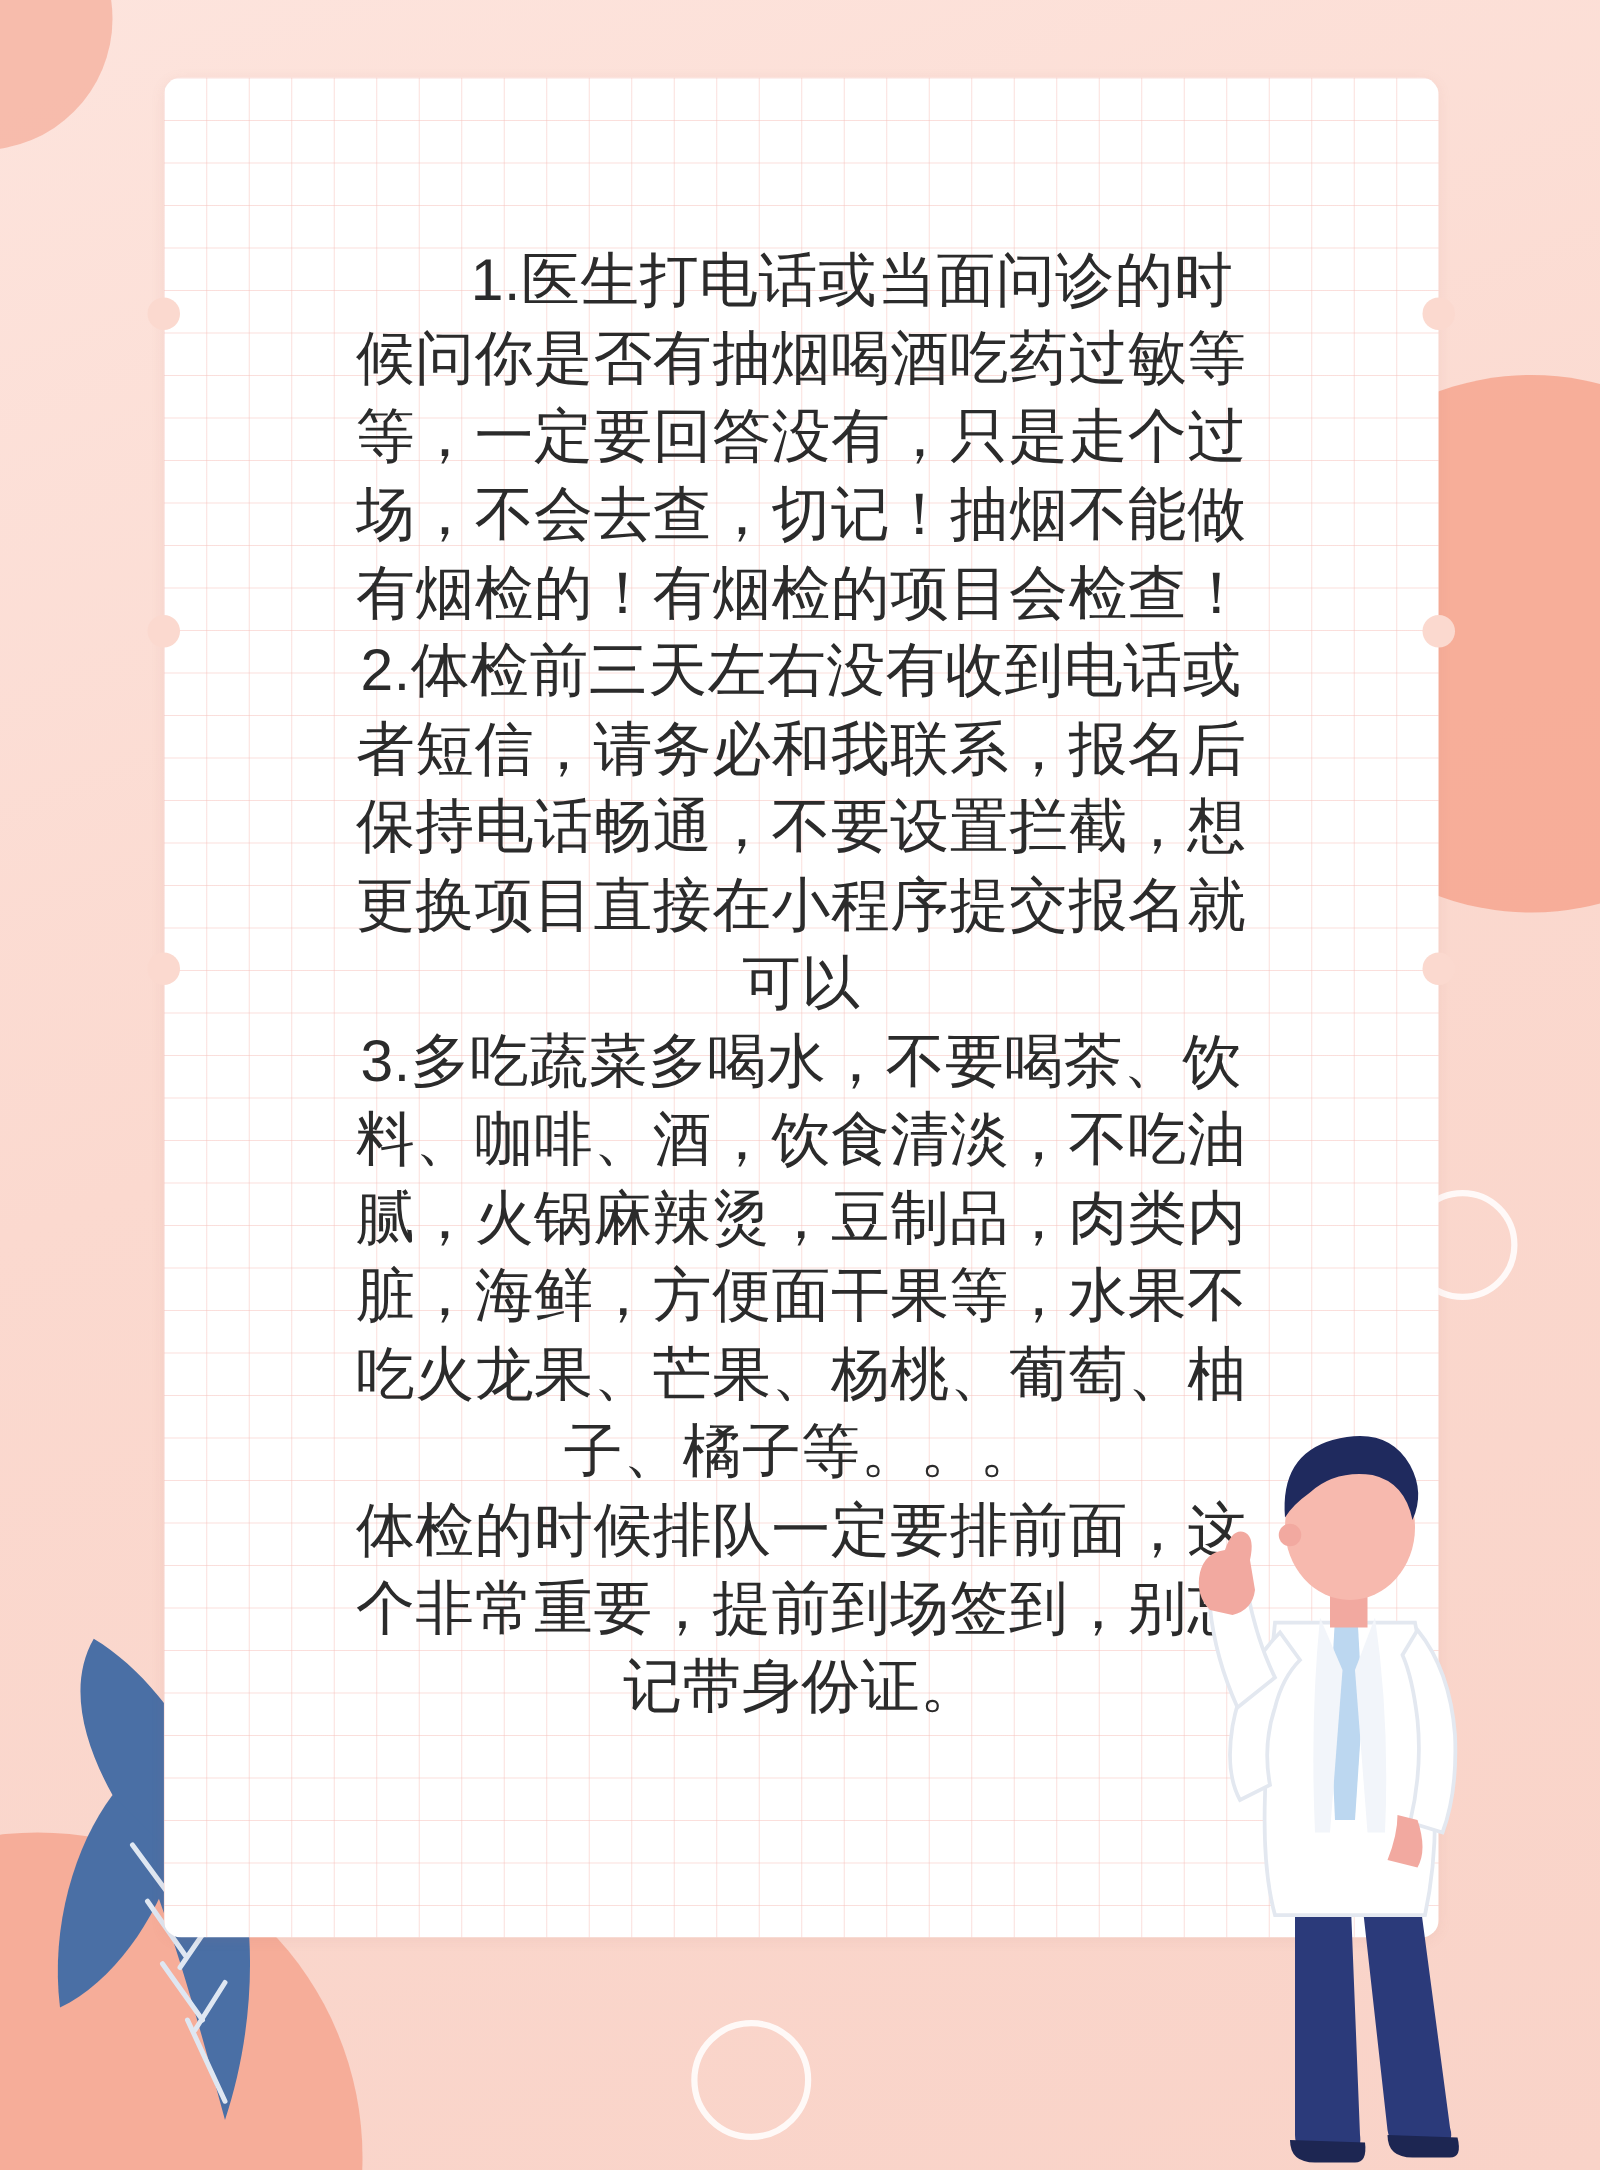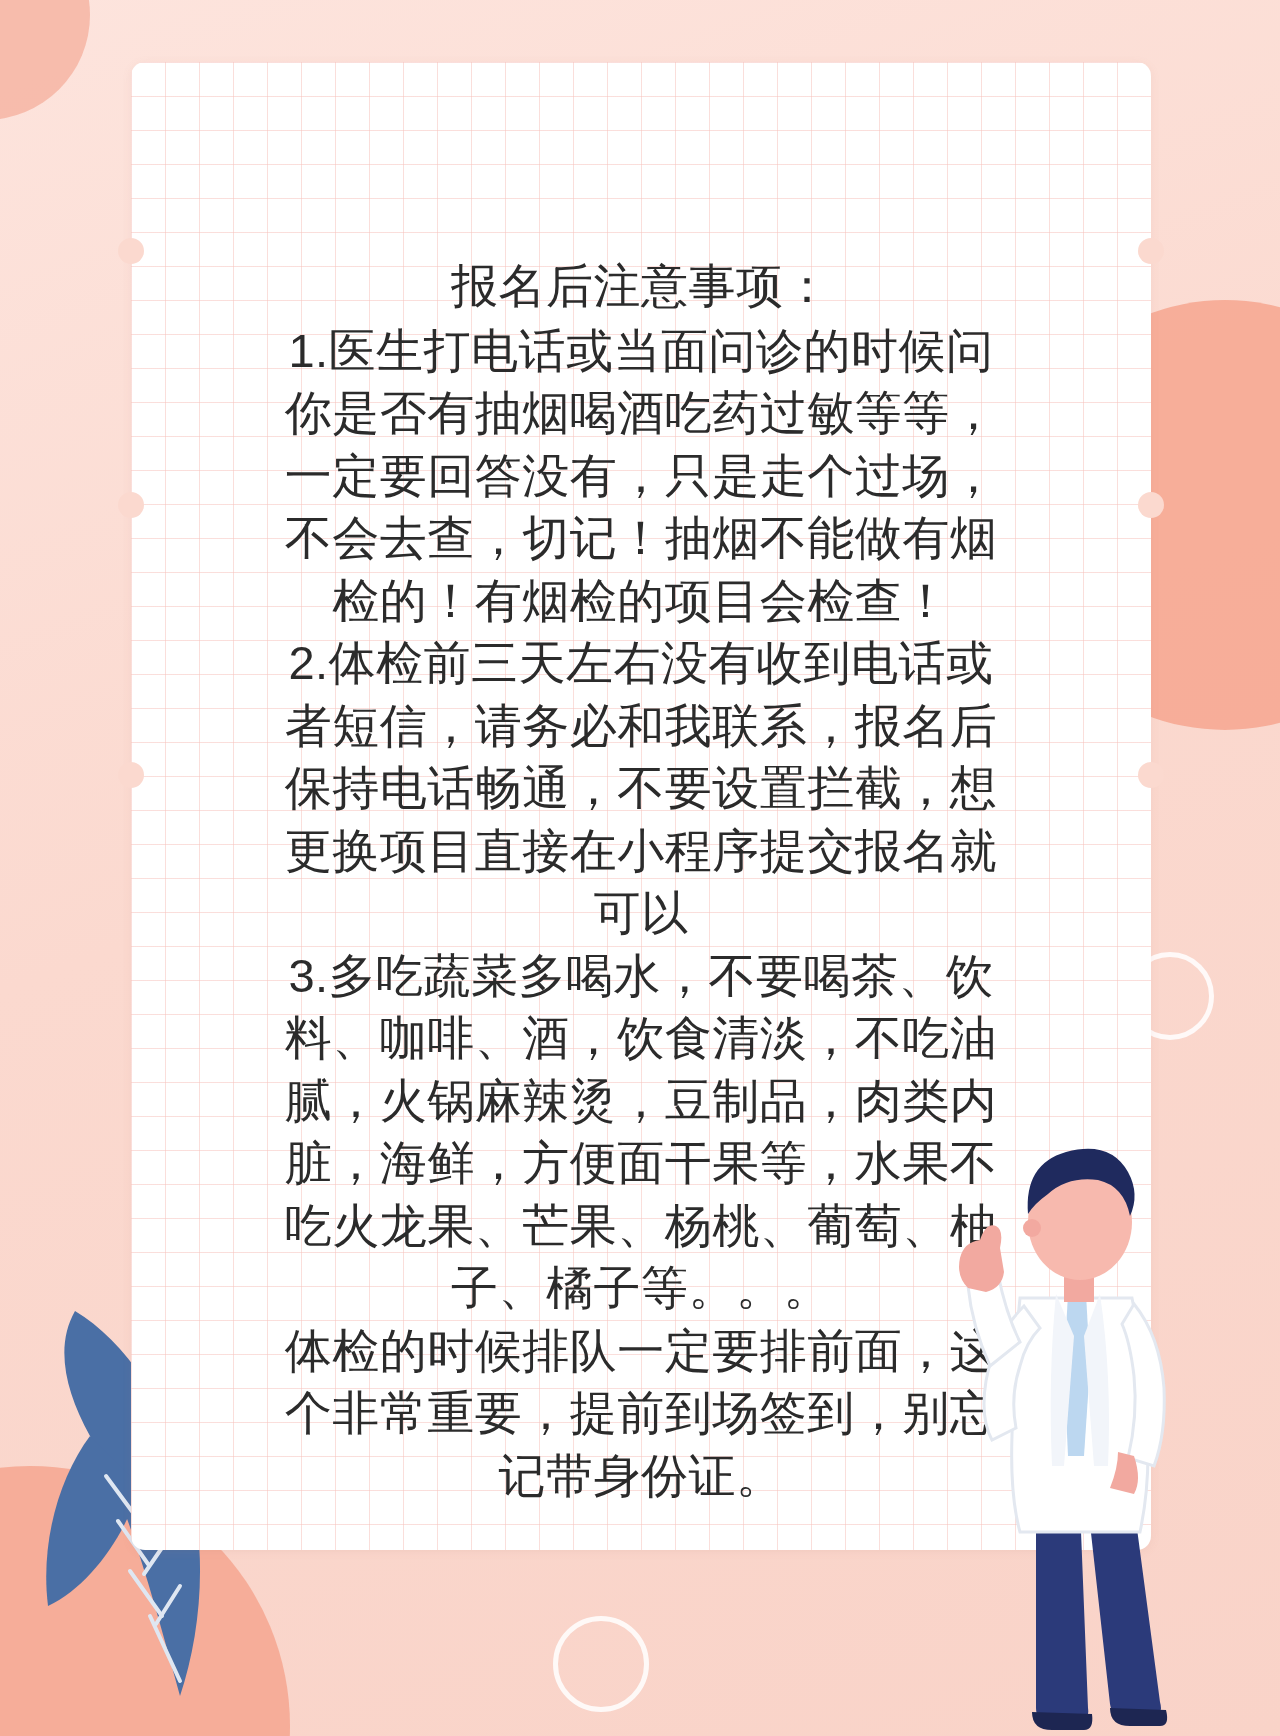--- a/index.html
+++ b/index.html
@@ -171,21 +171,21 @@
 
   <div class="note">
     <span class="notch l1"></span>
     <span class="notch l2"></span>
     <span class="notch l3"></span>
     <span class="notch r1"></span>
     <span class="notch r2"></span>
     <span class="notch r3"></span>
 
     <div class="note-text">
-      <span class="note-title">报名后注意事项：</span><span>1.医生打电话或当面问诊的时候问你是否有抽烟喝酒吃药过敏等等，一定要回答没有，只是走个过场，不会去查，切记！抽烟不能做有烟检的！有烟检的项目会检查！
+      <span>1.医生打电话或当面问诊的时候问你是否有抽烟喝酒吃药过敏等等，一定要回答没有，只是走个过场，不会去查，切记！抽烟不能做有烟检的！有烟检的项目会检查！
 2.体检前三天左右没有收到电话或者短信，请务必和我联系，报名后保持电话畅通，不要设置拦截，想更换项目直接在小程序提交报名就可以
 3.多吃蔬菜多喝水，不要喝茶、饮料、咖啡、酒，饮食清淡，不吃油腻，火锅麻辣烫，豆制品，肉类内脏，海鲜，方便面干果等，水果不吃火龙果、芒果、杨桃、葡萄、柚子、橘子等。。。
 体检的时候排队一定要排前面，这个非常重要，提前到场签到，别忘记带身份证。</span>
     </div>
   </div>
 
   <div class="doctor">
     <svg width="300" height="700" viewBox="0 0 300 700" xmlns="http://www.w3.org/2000/svg">
 
       <path d="M108 470 L108 672 Q108 686 122 686 L150 686 Q162 686 160 672 L152 470 Z" fill="#2b3a7a"></path>

